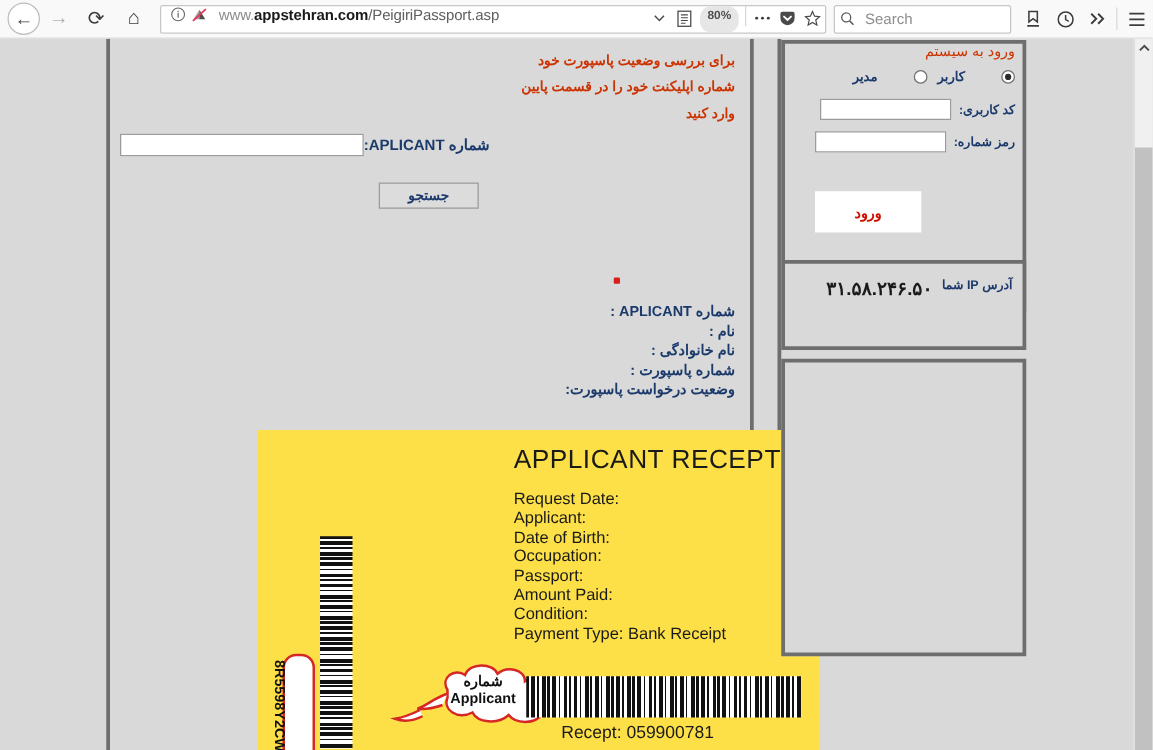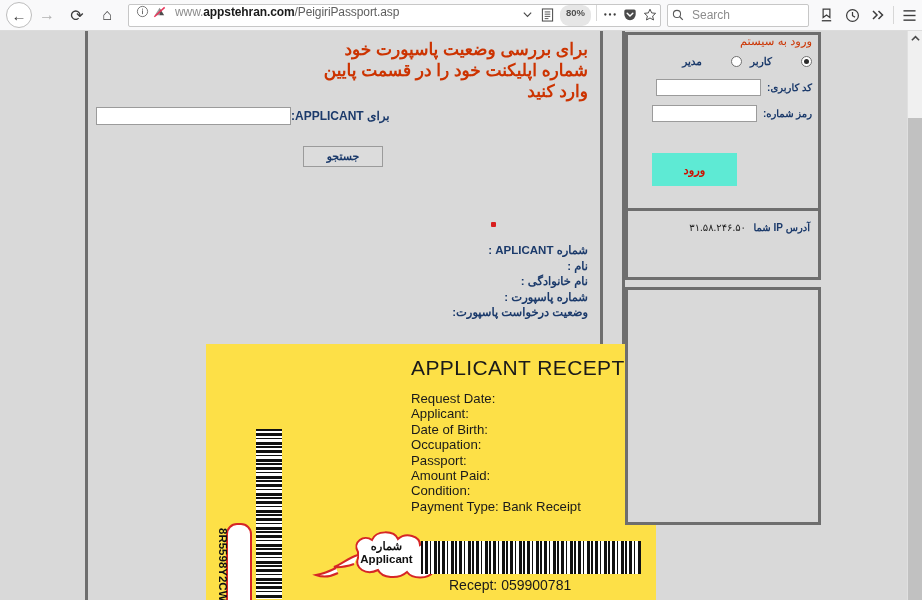--- a/index.html
+++ b/index.html
@@ -123,21 +123,21 @@
 
   
   #center-column {
     position: absolute; left: 88px; top: 0;
     width: 512px; height: 569px;
   }
   #intro-text {
     position: absolute; right: 12px; top: 8px;
     width: 300px;
     text-align: right; direction: rtl;
-    color: #cc3300; font-weight: bold; font-size: 17px;
+    color: #cc3300; font-weight: bold; font-size: 11px;
     line-height: 21px;
   }
   #search-form-row {
     position: absolute; left: 0; top: 76px; width: 512px;
     display: flex; align-items: center; justify-content: flex-end;
     direction: rtl;
   }
   #applicant-label {
     color: #1b3a6b; font-weight: bold; font-size: 12px;
     direction: rtl; margin-right: 4px; white-space: nowrap;
@@ -275,39 +275,39 @@
   .form-input {
     width: 105px; height: 17px;
     background: #fff; border: 1px solid #9b9b9b;
     margin-right: 6px; box-sizing: border-box;
     font-size: 11px; padding: 0 3px;
     font-family: "Liberation Sans", sans-serif;
   }
   #login-button {
     position: absolute; left: 24px; top: 118px;
     width: 85px; height: 33px;
-    background: #5eead4; border: none;
+    background: #ffffff; border: none;
     color: #cc1100; font-weight: bold; font-size: 11.5px;
     direction: rtl; cursor: pointer;
     font-family: "Liberation Sans", sans-serif;
   }
   #ip-panel {
     position: absolute; left: 0; top: 177px;
     width: 196px; height: 72px;
     border: 3px solid #6e6e6e;
     box-sizing: border-box;
     background: #d9d9d9;
   }
   #ip-label {
     position: absolute; right: 8px; top: 11px;
     font-size: 10px; color: #1b3a6b; font-weight: bold; direction: rtl;
   }
   #ip-value {
     position: absolute; right: 72px; top: 11px;
-    font-size: 10px; color: #1b1b1b; font-weight: normal;
+    font-size: 15px; color: #1b1b1b; font-weight: bold;
     direction: ltr;
   }
   #empty-panel {
     position: absolute; left: 0; top: 256px;
     width: 196px; height: 238px;
     border: 3px solid #6e6e6e;
     box-sizing: border-box;
     background: #d9d9d9;
   }
 
@@ -448,21 +448,21 @@
 
     <div id="center-column">
 
       <div id="intro-text">
         <div>برای بررسی وضعیت پاسپورت خود</div>
         <div>شماره اپلیکنت خود را در قسمت پایین</div>
         <div>وارد کنید</div>
       </div>
 
       <div id="search-form-row">
-        <span id="applicant-label">برای APPLICANT:</span>
+        <span id="applicant-label">شماره APLICANT:</span>
         <input id="applicant-input" type="text" value="" style="">
       </div>
 
       <button id="search-button">جستجو</button>
 
       <div id="result-dot"></div>
 
       <div id="result-block">
         <div>شماره  APLICANT :</div>
         <div>نام :</div>

